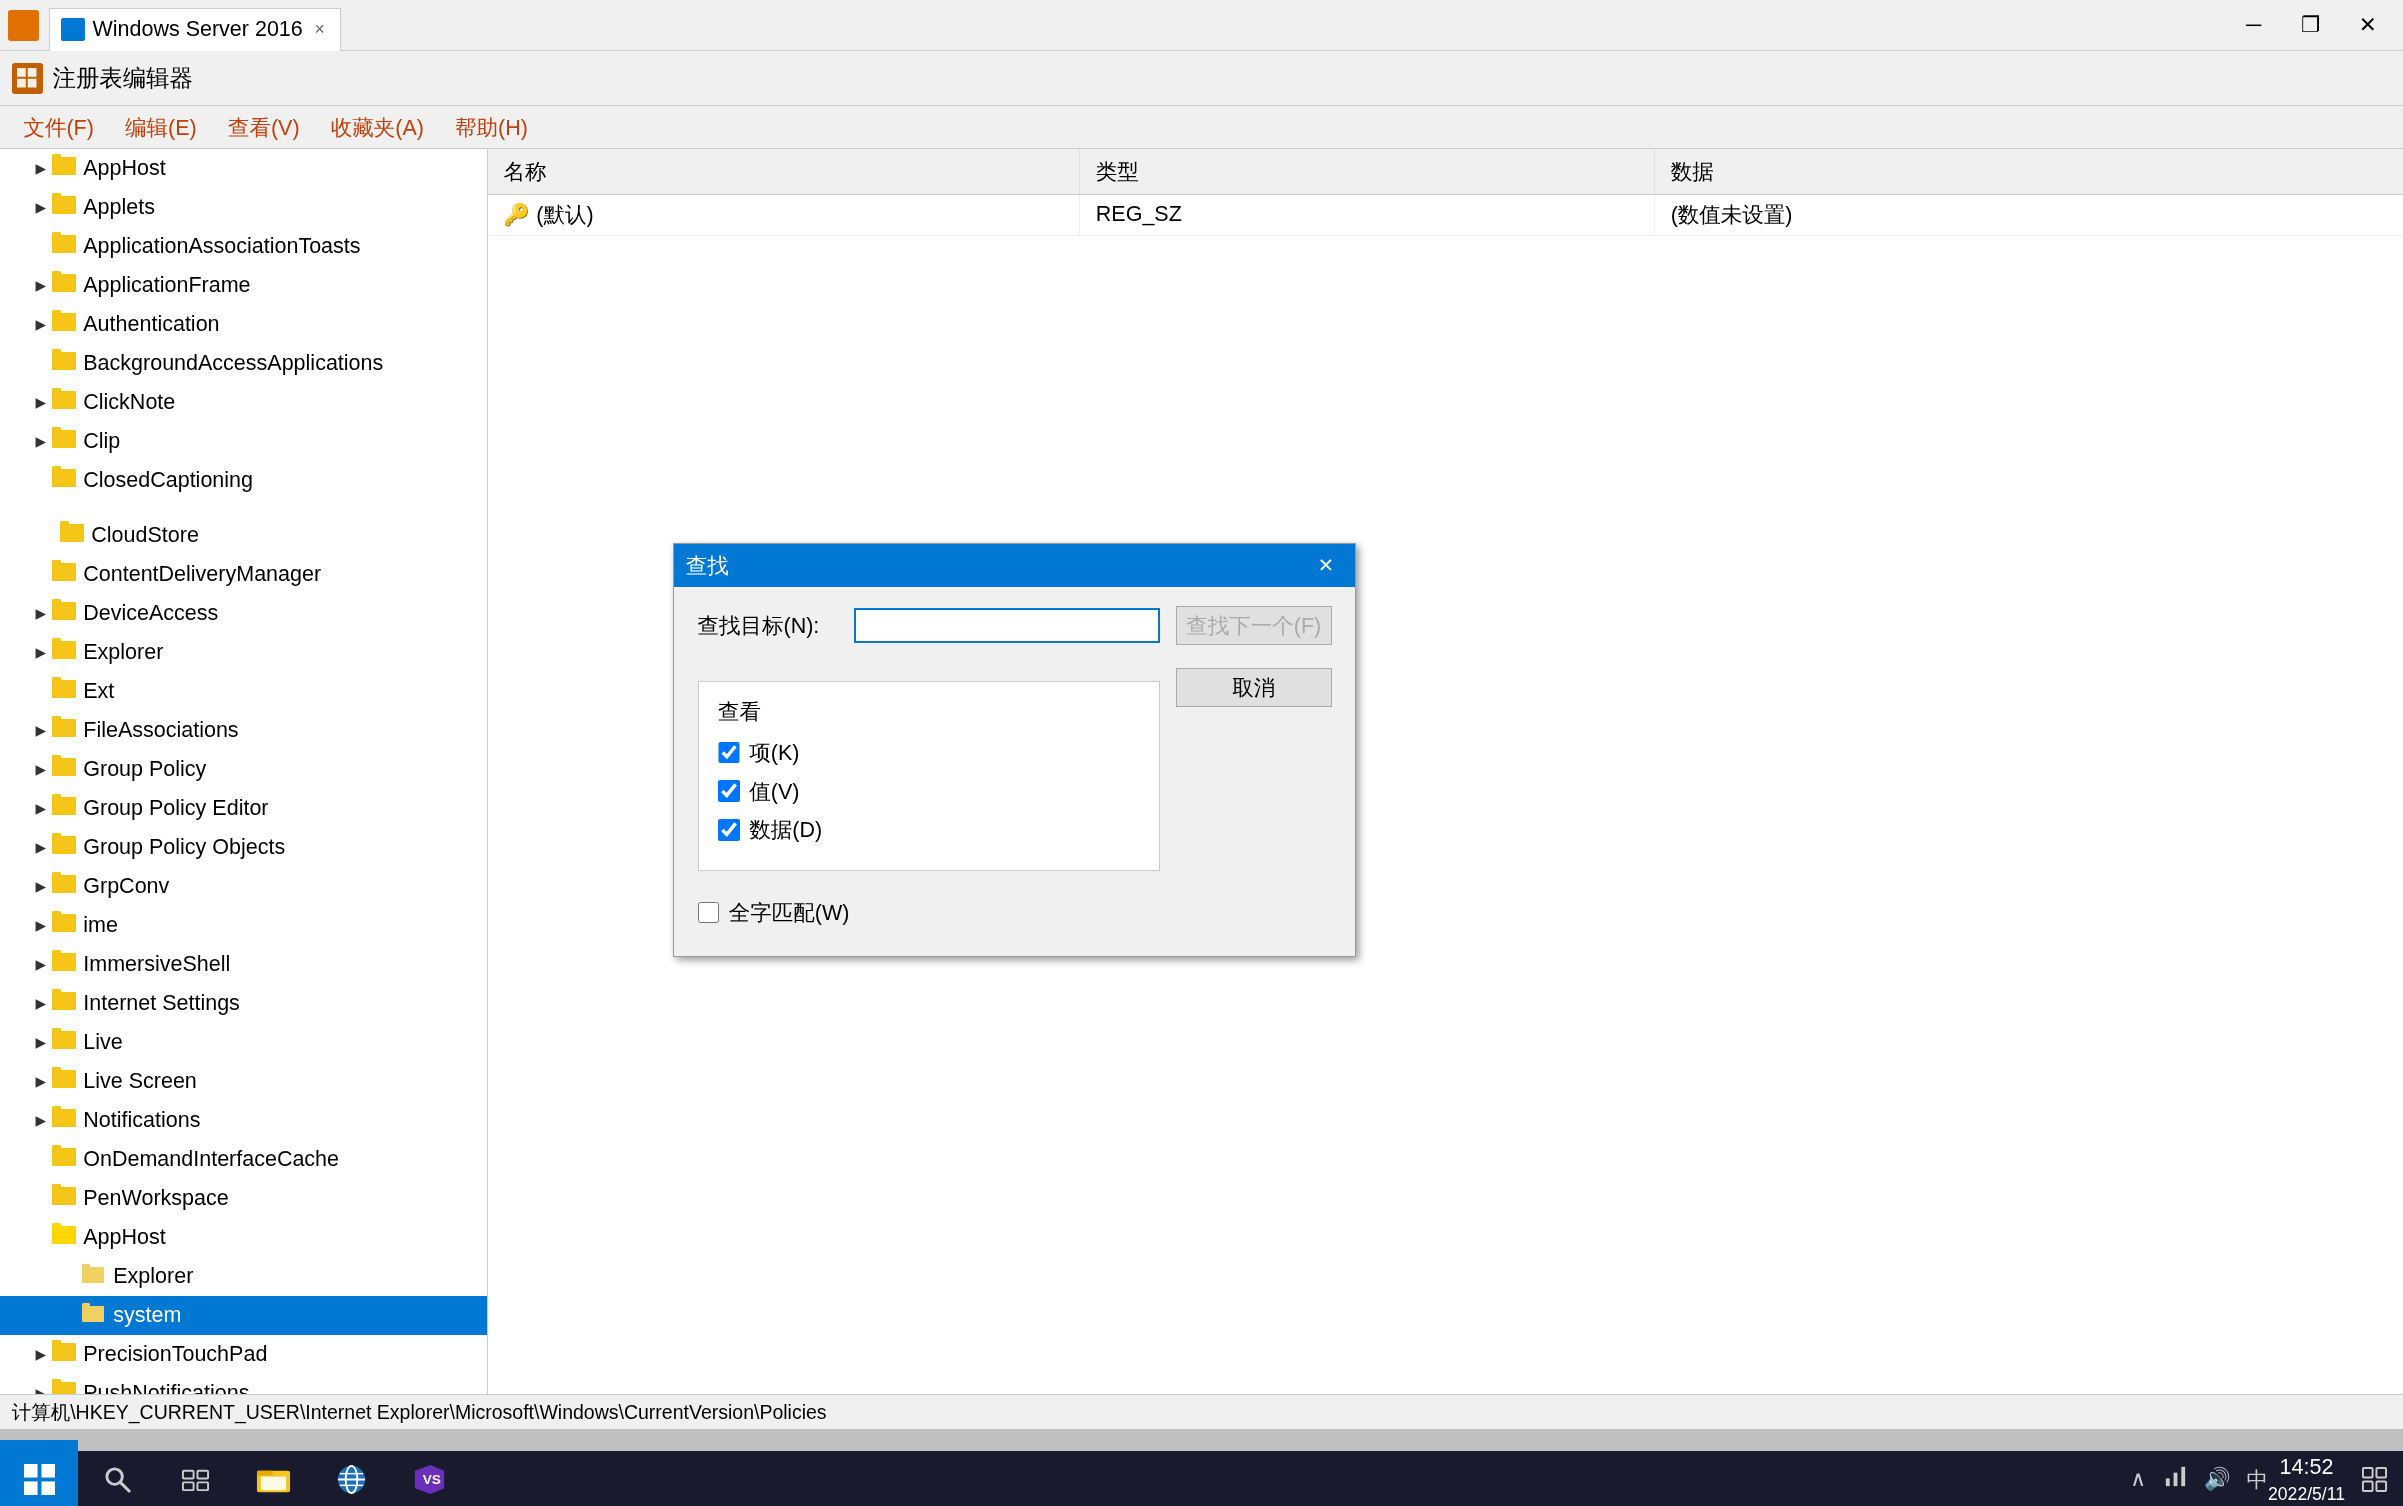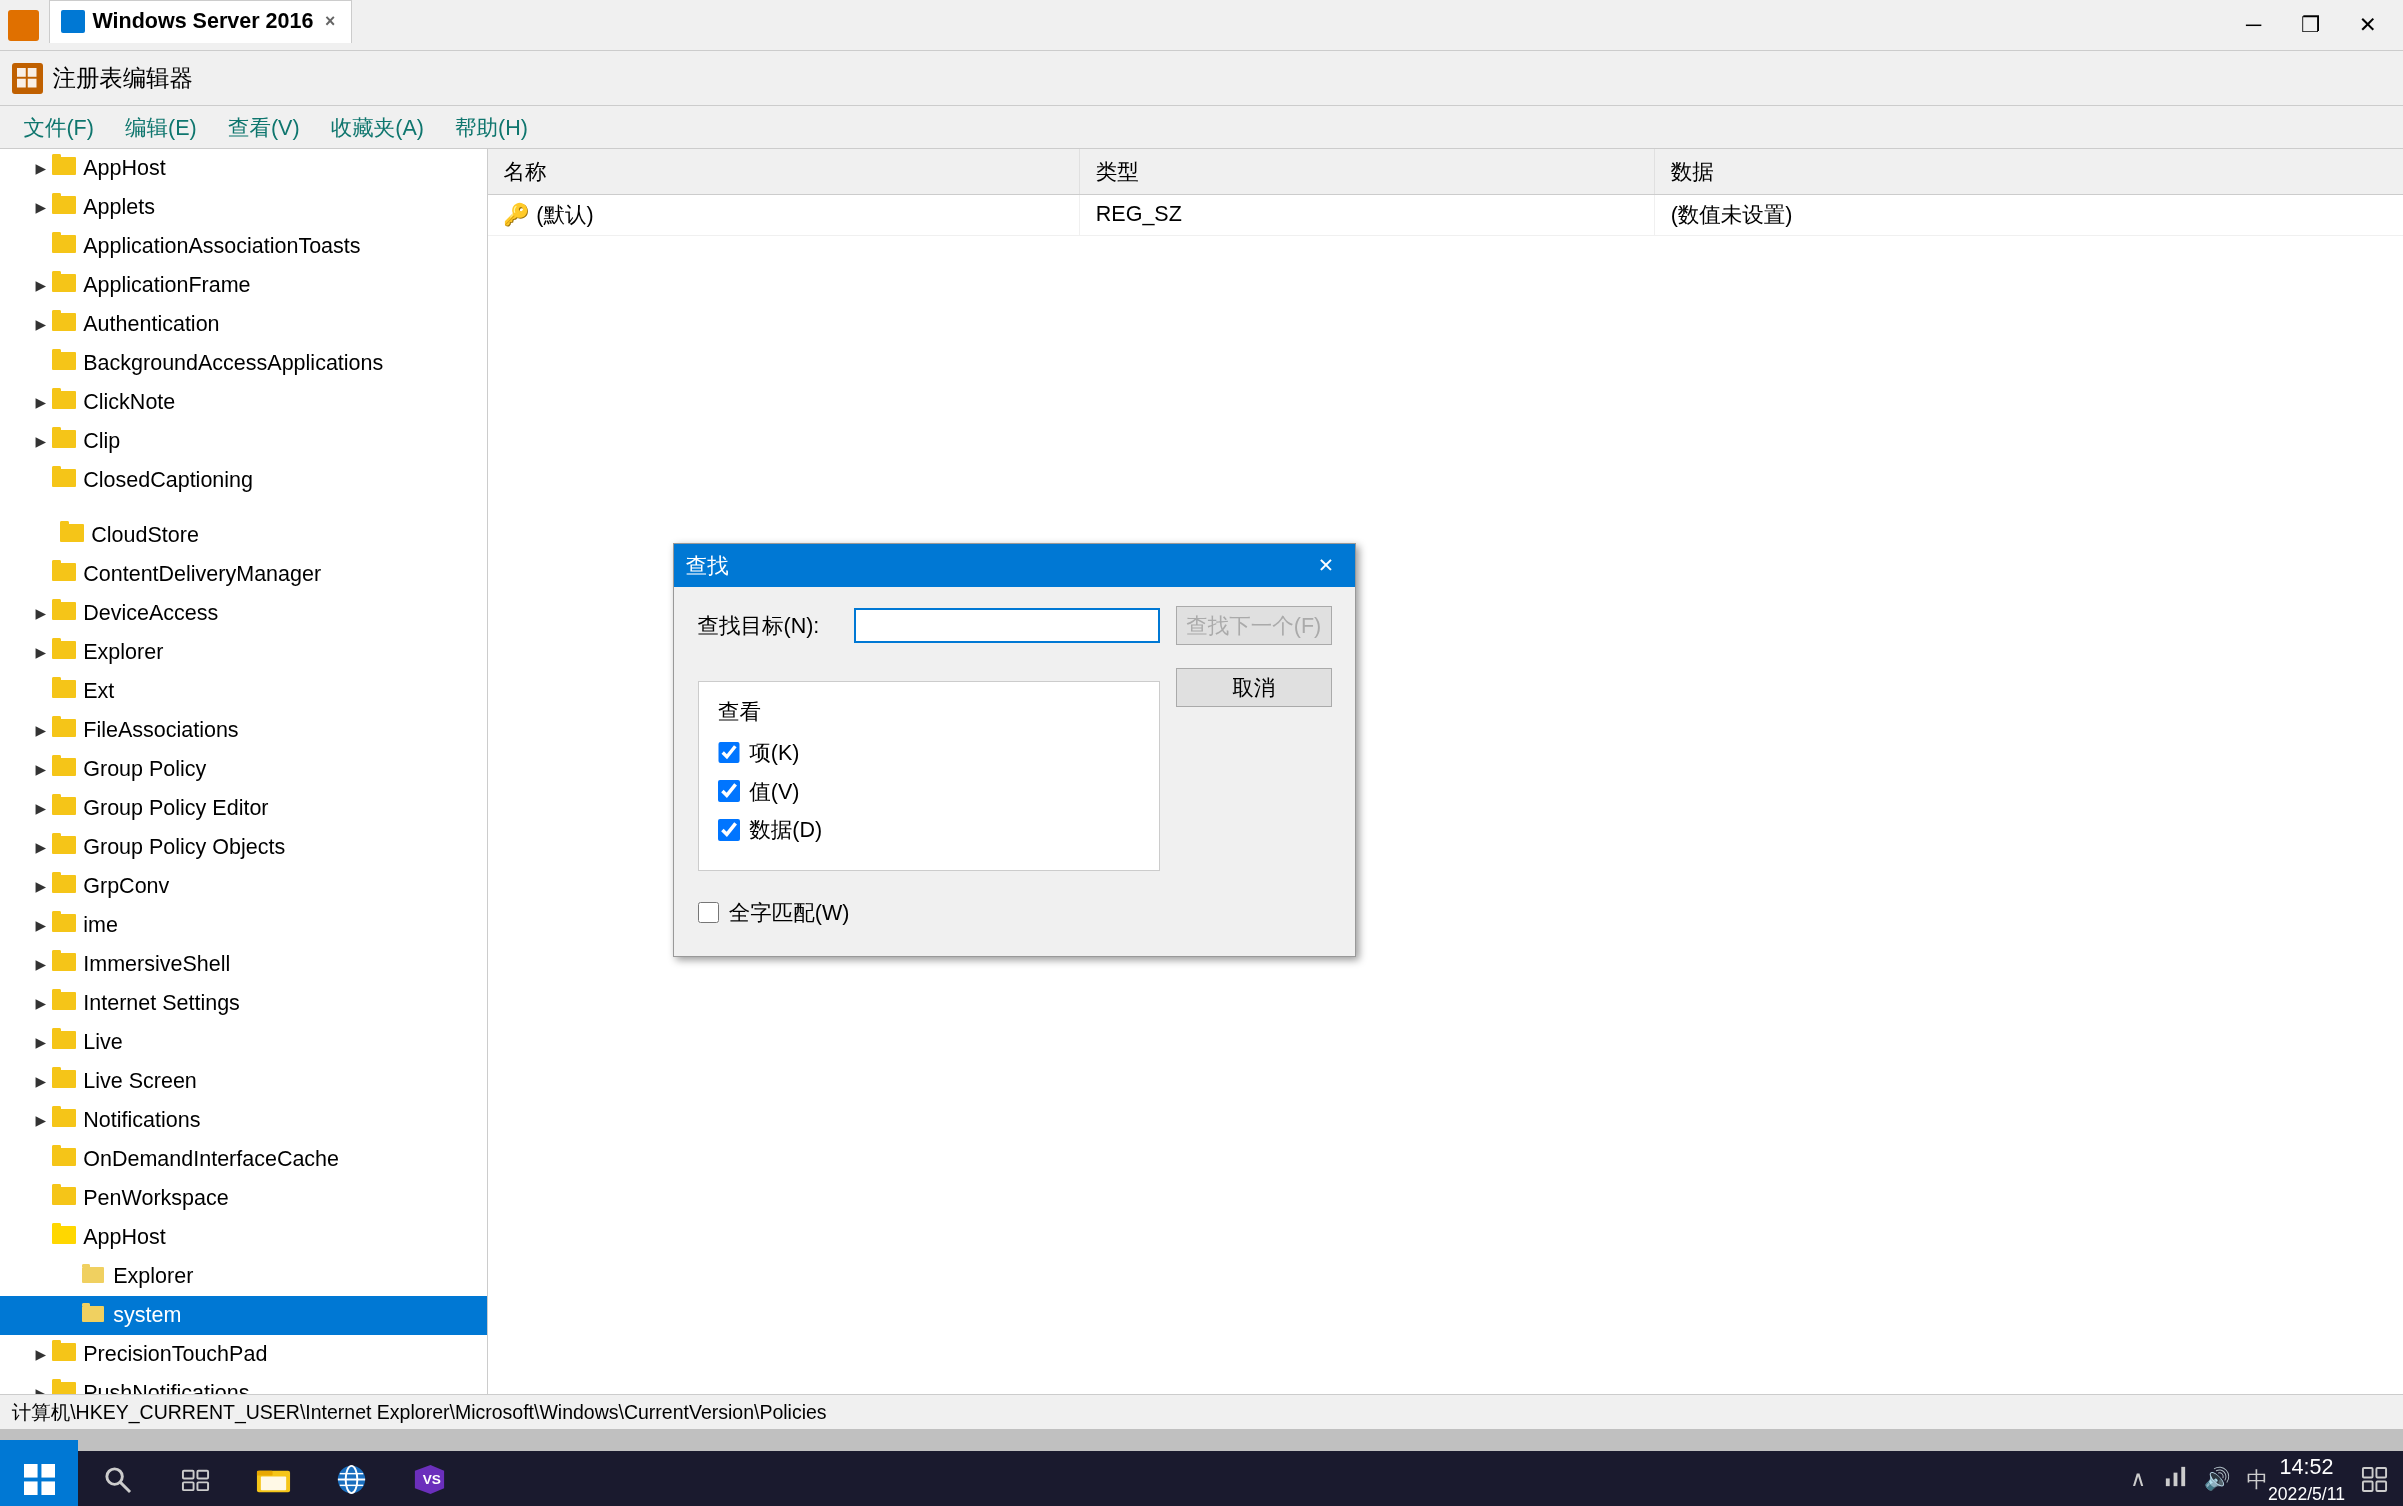--- a/index.html
+++ b/index.html
@@ -125,21 +125,21 @@
       display: flex;
       align-items: center;
       border-bottom: 1px solid #ccc;
       padding: 0 7.8px;
       flex-shrink: 0;
     }
     .menu-item {
       padding: 5.9px 15.6px;
       font-size: 21.5px;
       cursor: pointer;
-      color: #0f766e;
+      color: #c2410c;
     }
 
     
     .content-area {
       display: flex;
       flex: 1;
       overflow: hidden;
     }
 
     
@@ -350,22 +350,22 @@
       display: flex;
       align-items: center;
       justify-content: center;
       margin-right: 9.8px;
       flex-shrink: 0;
     }
 
     .tab-container {
       display: flex;
       flex: 1;
+      align-items: flex-end;
       height: 51px;
-      font-weight: bold;
     }
 
     .win-tab {
       display: flex;
       align-items: center;
       background: #fff;
       border: 1px solid #ccc;
       border-bottom: none;
       padding: 3.9px 15.6px 3.9px 11.7px;
       font-size: 21.5px;

